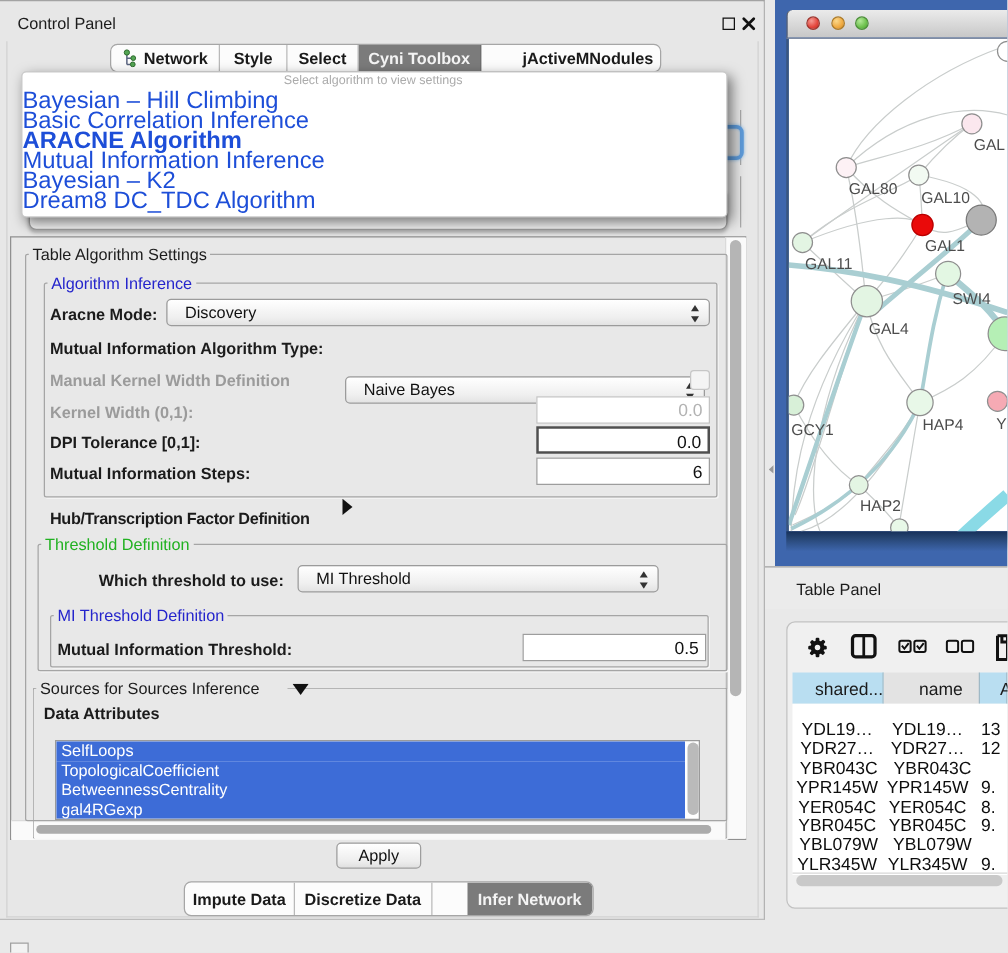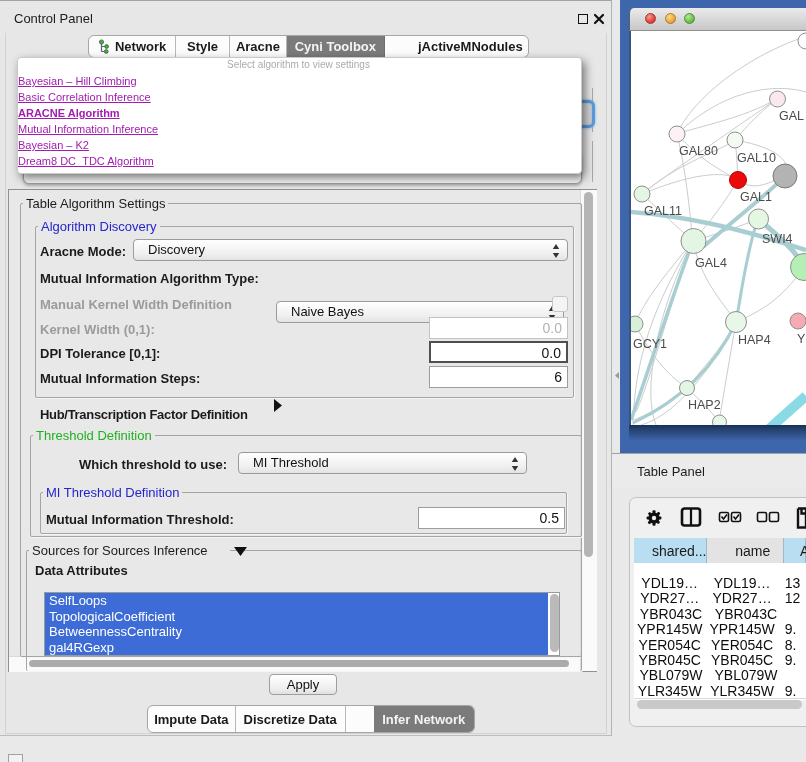--- a/index.html
+++ b/index.html
@@ -35,21 +35,21 @@
   .fldd{border:1px solid #c3c3c3;color:#b3b3b3;}
   .fldb{border:2px solid #4f4f4f;}
   .cbx{position:absolute;width:14px;height:14px;background:#f4f4f4;border:1px solid #c6c6c6;border-radius:3px;}
   .list{position:absolute;left:44px;top:592px;width:516px;height:64px;background:#fff;border:1px solid #9a9a9a;box-sizing:border-box;overflow:hidden;}
   .list div{width:503px;box-sizing:border-box;height:15.5px;background:#3d6cd7;color:#fff;font-size:13px;line-height:15.5px;padding-left:4px;}
   .lthumb{position:absolute;left:550px;top:594px;width:9px;height:58px;background:#bababa;border-radius:5px;}
   .btn{position:absolute;left:269px;top:674px;width:68px;height:21px;background:linear-gradient(#ffffff,#ededed 75%,#e0e0e0);border:1px solid #9e9e9e;border-radius:4px;font-size:13px;color:#111;text-align:center;line-height:19px;box-sizing:border-box;}
   
   .ddshadow{position:absolute;left:17px;top:57px;width:563px;height:115px;background:#fff;border-radius:4px;box-shadow:3px 4px 10px rgba(0,0,0,0.5);border:1px solid #c9c9c9;}
   .ddhead{position:absolute;left:17px;top:59px;width:563px;text-align:center;font-size:10px;color:#ababab;}
-  .dditems{position:absolute;left:18px;top:73px;font-size:11px;color:#a21caf;line-height:16px;text-decoration:underline;}
+  .dditems{position:absolute;left:18px;top:73px;font-size:19px;color:#1d4ed8;line-height:16px;}
   
   .sliver{position:absolute;left:23px;top:150px;width:557px;height:32px;border:1px solid #9e9e9e;border-radius:6px;background:#f7f7f7;box-shadow:0 2px 3px rgba(0,0,0,0.25);}
   .focusring{position:absolute;left:576px;top:100px;width:13px;height:22px;border:3px solid #5d9ad9;border-radius:6px;background:#d4d4d4;box-shadow:0 0 3px #78aede, inset 0 0 2px #78aede;}
   .gline1{position:absolute;left:592px;top:88px;width:1px;height:44px;background:#a8a8a8;}
   .gline2{position:absolute;left:592px;top:141px;width:1px;height:41px;background:#a8a8a8;}
   
   .desktop{position:absolute;left:620px;top:0;width:186px;height:453px;background:#3e66ad;}
   .macwin{position:absolute;left:629px;top:8px;width:177px;height:421px;}
   .mactb{position:absolute;left:0;top:0;width:177px;height:23px;background:linear-gradient(#ebebeb,#c7c7c7);border-bottom:1px solid #8e8e8e;border-top-left-radius:5px;border-left:1px solid #5f5f5f;box-sizing:border-box;}
   .light{position:absolute;top:5px;width:11px;height:11px;border-radius:50%;box-sizing:border-box;}
@@ -84,21 +84,21 @@
   <div class="spanel"></div>
   <div class="vtrack"></div>
     <div class="vthumb"></div>
   <div class="htrack"></div>
     <div class="hthumb"></div>
 
   <div class="grp" style="left:20px;top:203px;width:560px;height:452px;">
       <span>Table Algorithm Settings</span>
     </div>
   <div class="grp blue" style="left:35px;top:226px;width:537px;height:170px;">
-      <span>Algorithm Discovery</span>
+      <span>Algorithm Inference</span>
     </div>
 
   <div class="lbl" style="left:40px;top:244px;">Aracne Mode:</div>
   <div class="combo" style="left:133px;top:239px;width:435px;">Discovery
     <svg class="car" viewBox="0 0 8 14">
         <path d="M4 0 L7.2 5 H0.8 Z" fill="#333"></path>
         <path d="M4 14 L7.2 9 H0.8 Z" fill="#333"></path>
       </svg>
   </div>
   <div class="lbl" style="left:40px;top:271px;">Mutual Information Algorithm Type:</div>
@@ -164,21 +164,21 @@
   <div class="seg" style="left:88px;top:35px;width:439px;height:21px;">
     <div style="width:92px;"><svg width="12" height="15" viewBox="0 0 12 15" style="margin-right:5px">
           <path d="M3.5 4 V12.5 M3.5 7.5 H7 M3.5 12.5 H6.5" stroke="#5a6480" stroke-width="1.2" fill="none"></path>
           <g fill="#53a553" stroke="#2e6b2e" stroke-width="0.8">
             <circle cx="3.5" cy="3" r="2.1"></circle>
             <circle cx="8.6" cy="7.5" r="1.9"></circle>
             <circle cx="8.2" cy="12.5" r="1.9"></circle>
           </g>
         </svg>Network</div>
     <div style="width:56px;">Style</div>
-    <div style="width:60px;">Aracne</div>
+    <div style="width:60px;">Select</div>
     <div class="on" style="width:103px;">Cyni Toolbox</div>
     <div style="width:123px;">jActiveMNodules</div>
   </div>
 
   <div class="gline1"></div>
     <div class="gline2"></div>
   <div class="focusring"></div>
   <div class="sliver"></div>
 
   <div class="ddshadow"></div>

